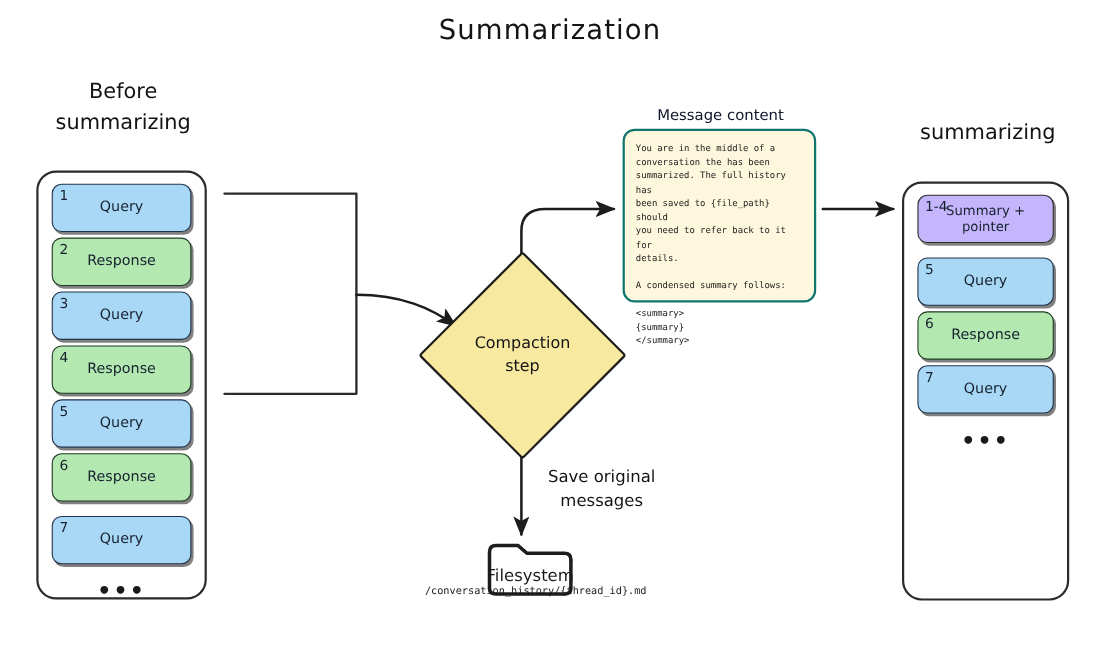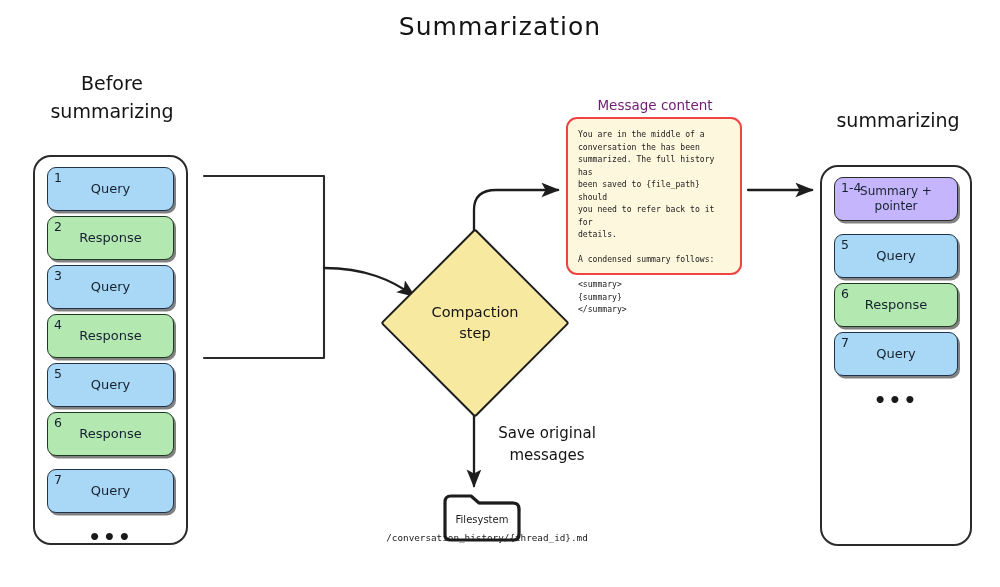--- a/index.html
+++ b/index.html
@@ -102,28 +102,28 @@
     font-weight: 700;
   }
 
   
   #msg-label {
     position: absolute;
     left: 565px; top: 97px; width: 180px;
     text-align: center;
     font-size: 13.5px;
     font-weight: 500;
-    color: #701a75;
+    color: #0f172a;
   }
   #msg-panel {
     position: absolute;
     left: 566px; top: 117px;
     width: 176px; height: 158px;
     background: #fdf7dd;
-    border: 2px solid #ef4444;
+    border: 2px solid #0f766e;
     border-radius: 11px;
     padding: 9px 10px;
   }
   #msg-body {
     font-family: "DejaVu Sans Mono", monospace;
     font-size: 8.1px;
     line-height: 1.55;
     color: #1a1a1a;
     white-space: pre-wrap;
     margin: 0;
@@ -167,21 +167,21 @@
   #folder-node {
     position: absolute;
     left: 441px; top: 492px;
     width: 82px; height: 52px;
   }
   #folder-node svg { display: block; }
   #folder-text {
     position: absolute;
     left: 0; top: 22px; width: 82px;
     text-align: center;
-    font-size: 10px;
+    font-size: 15px;
     font-weight: 500;
     color: #1a1a1a;
   }
   #fs-caption {
     position: absolute;
     left: 352px; top: 532px; width: 270px;
     text-align: center;
     font-family: "DejaVu Sans Mono", monospace;
     font-size: 9.3px;
     color: #1a1a1a;

